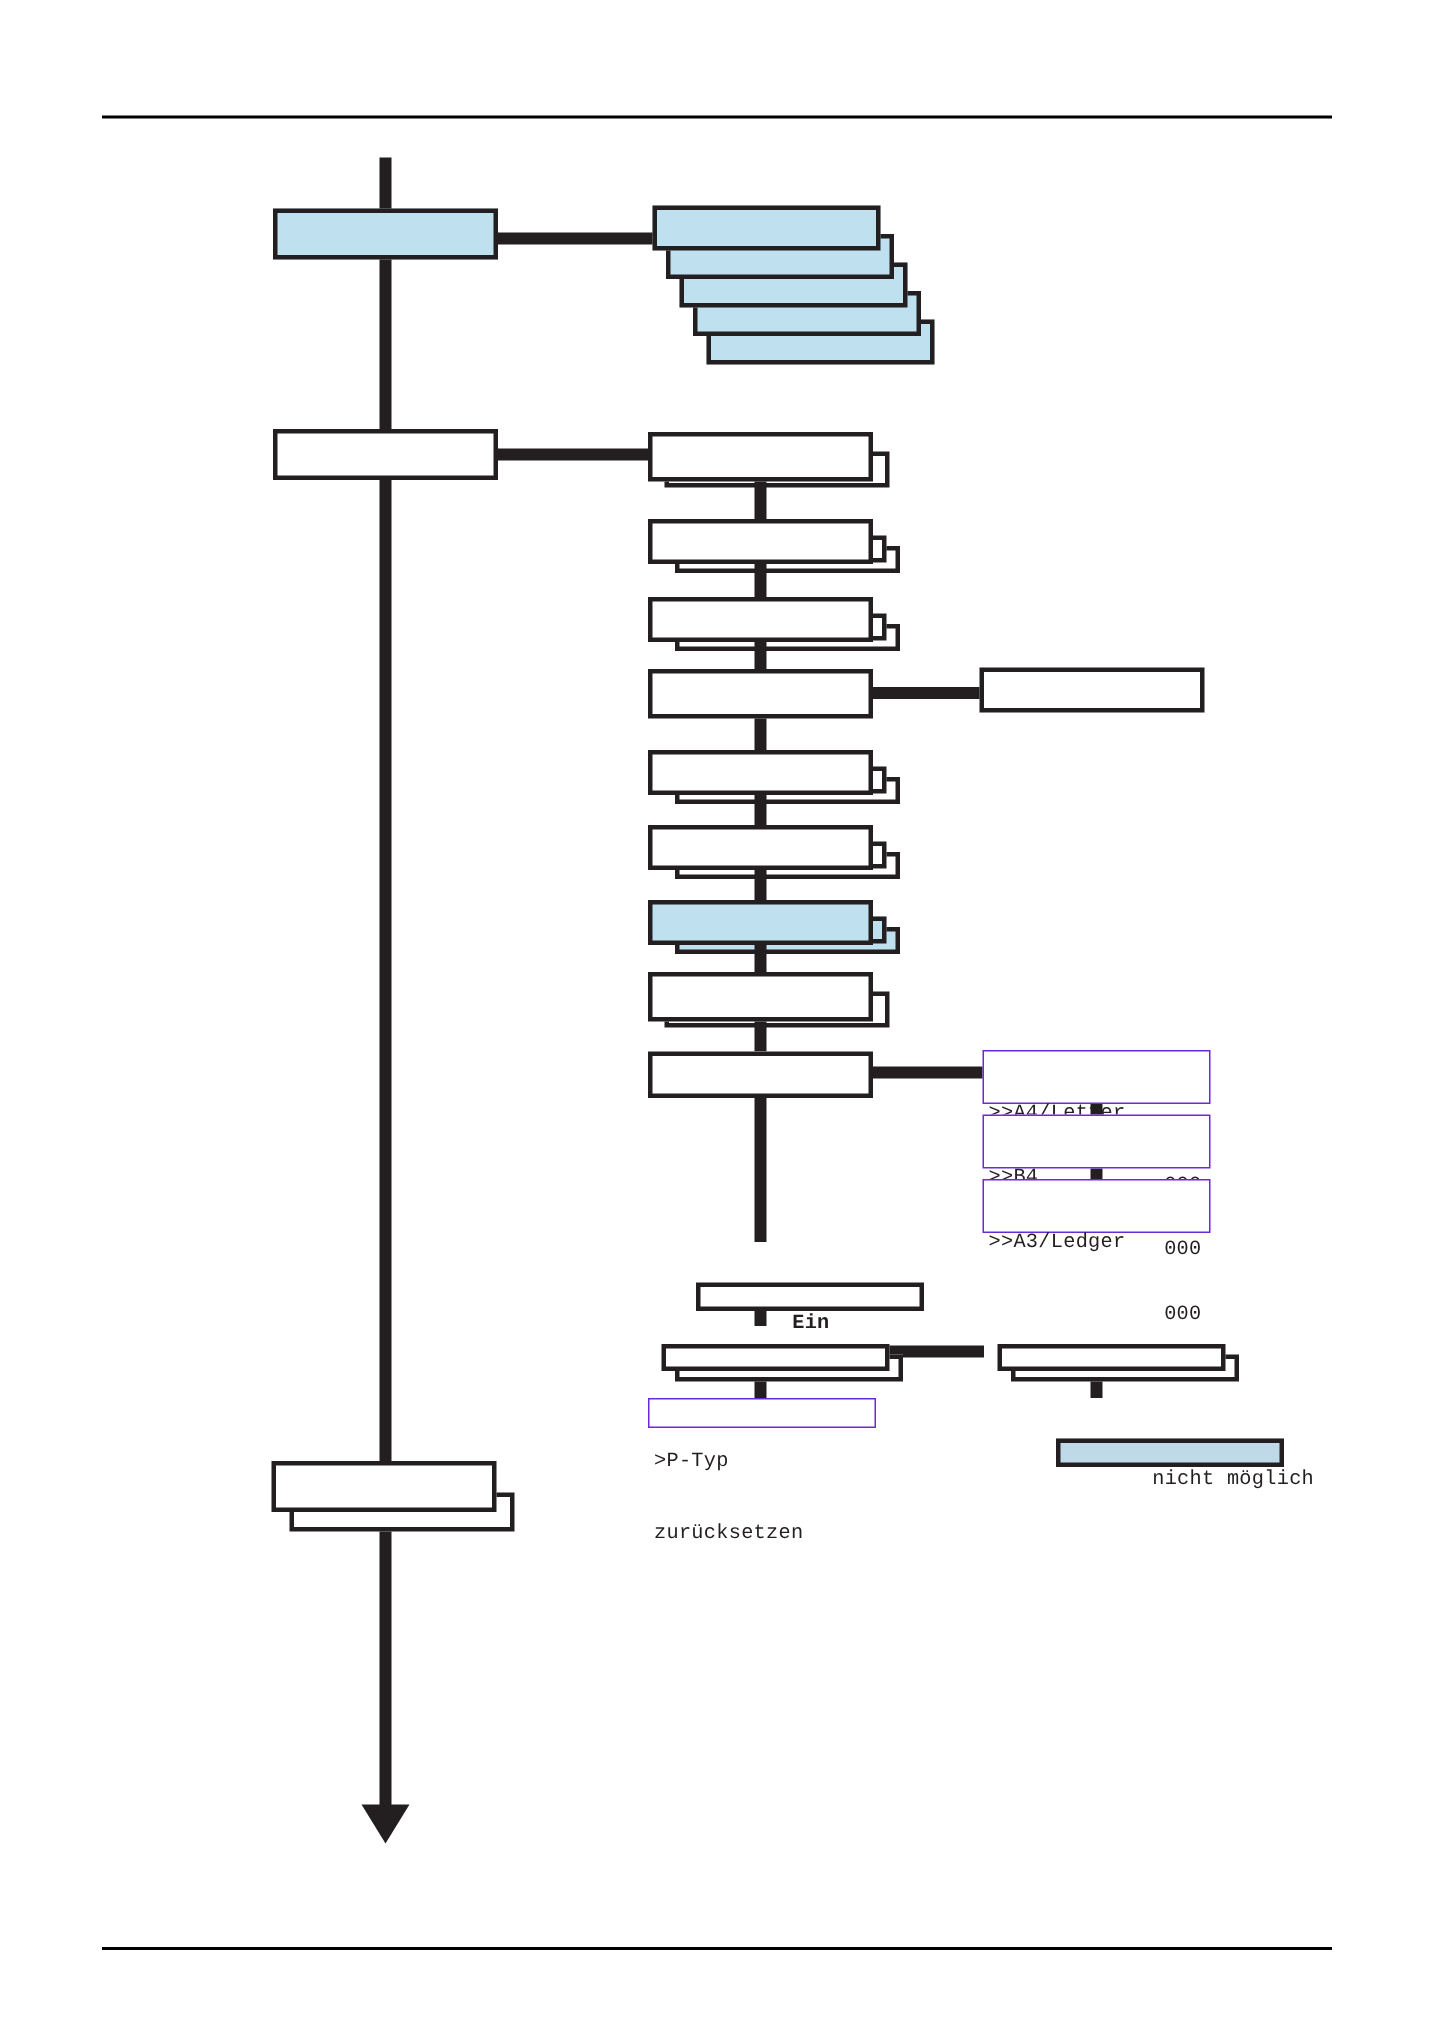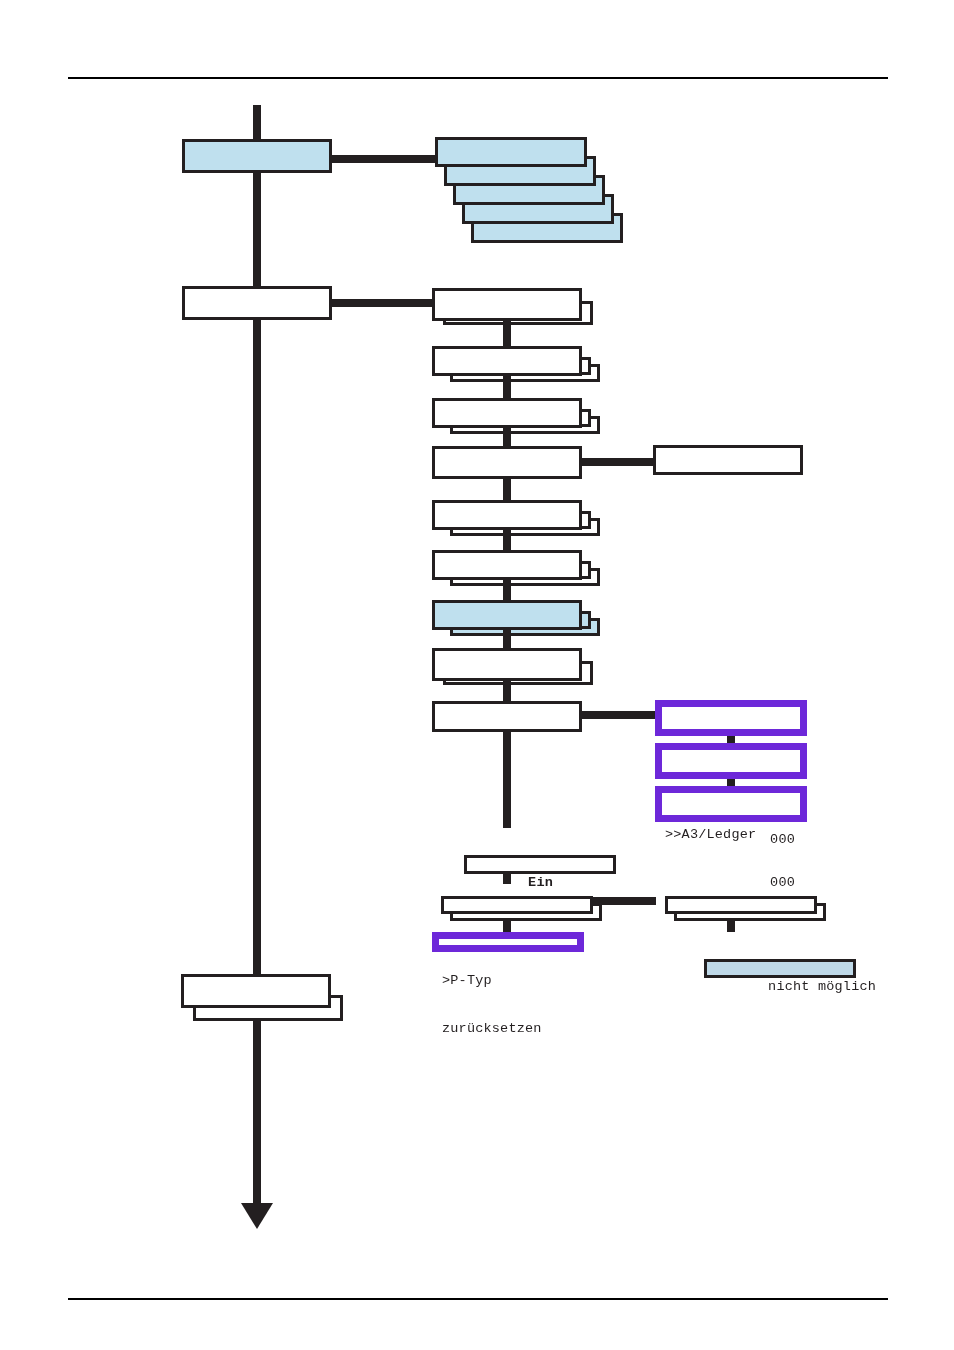--- a/index.html
+++ b/index.html
@@ -69,21 +69,21 @@
     box-sizing: border-box;
     border: 3px solid #231f20;
     background: #ffffff;
   }
   .layer.blue { background: #bfe0ee; }
 
   
   .lcd {
     position: absolute;
     box-sizing: border-box;
-    border: 7px solid #6d28d9;
+    border: 1px solid #6d28d9;
     background: #ffffff;
     font-family: "Liberation Mono", "DejaVu Sans Mono", monospace;
     font-size: 13.5px;
     line-height: 16px;
     color: #231f20;
     letter-spacing: 0.2px;
     padding: 2px 0 0 3px;
     white-space: pre;
     z-index: 5;
   }

